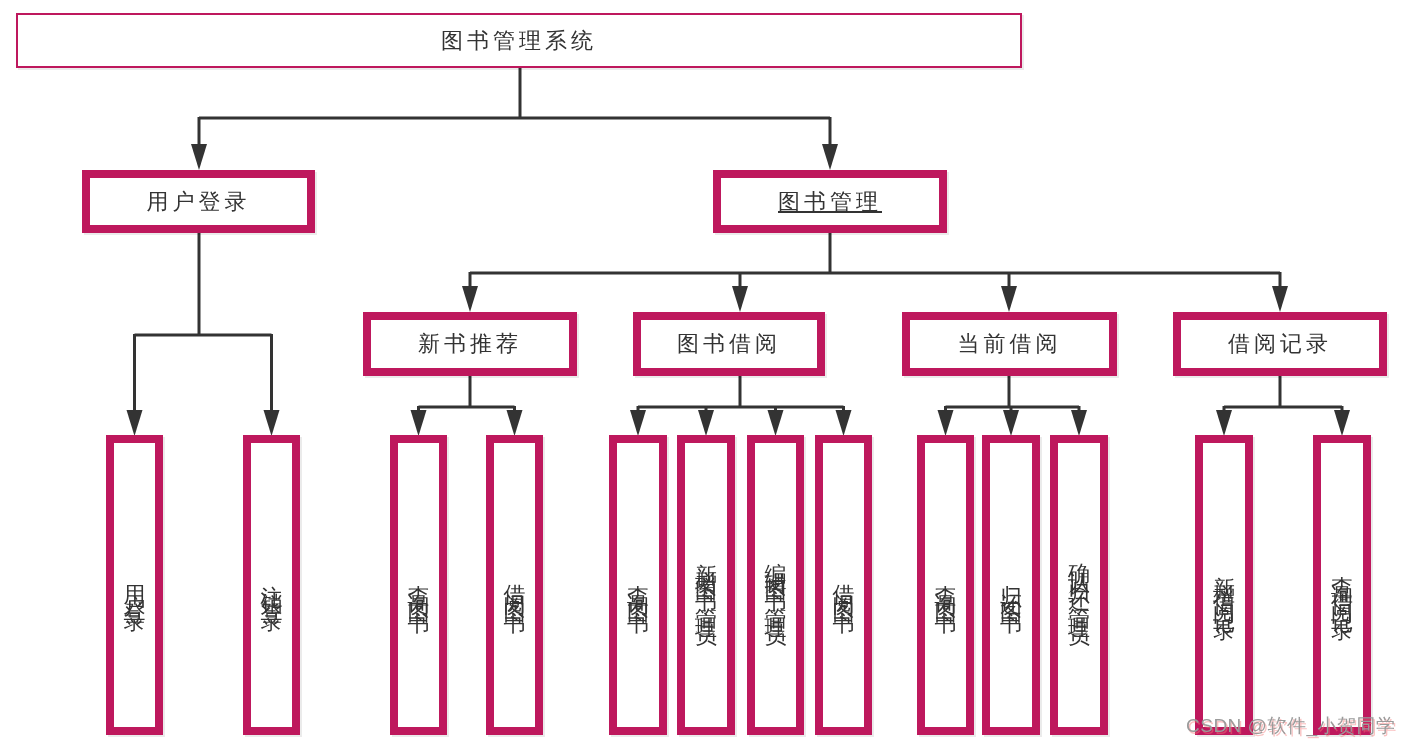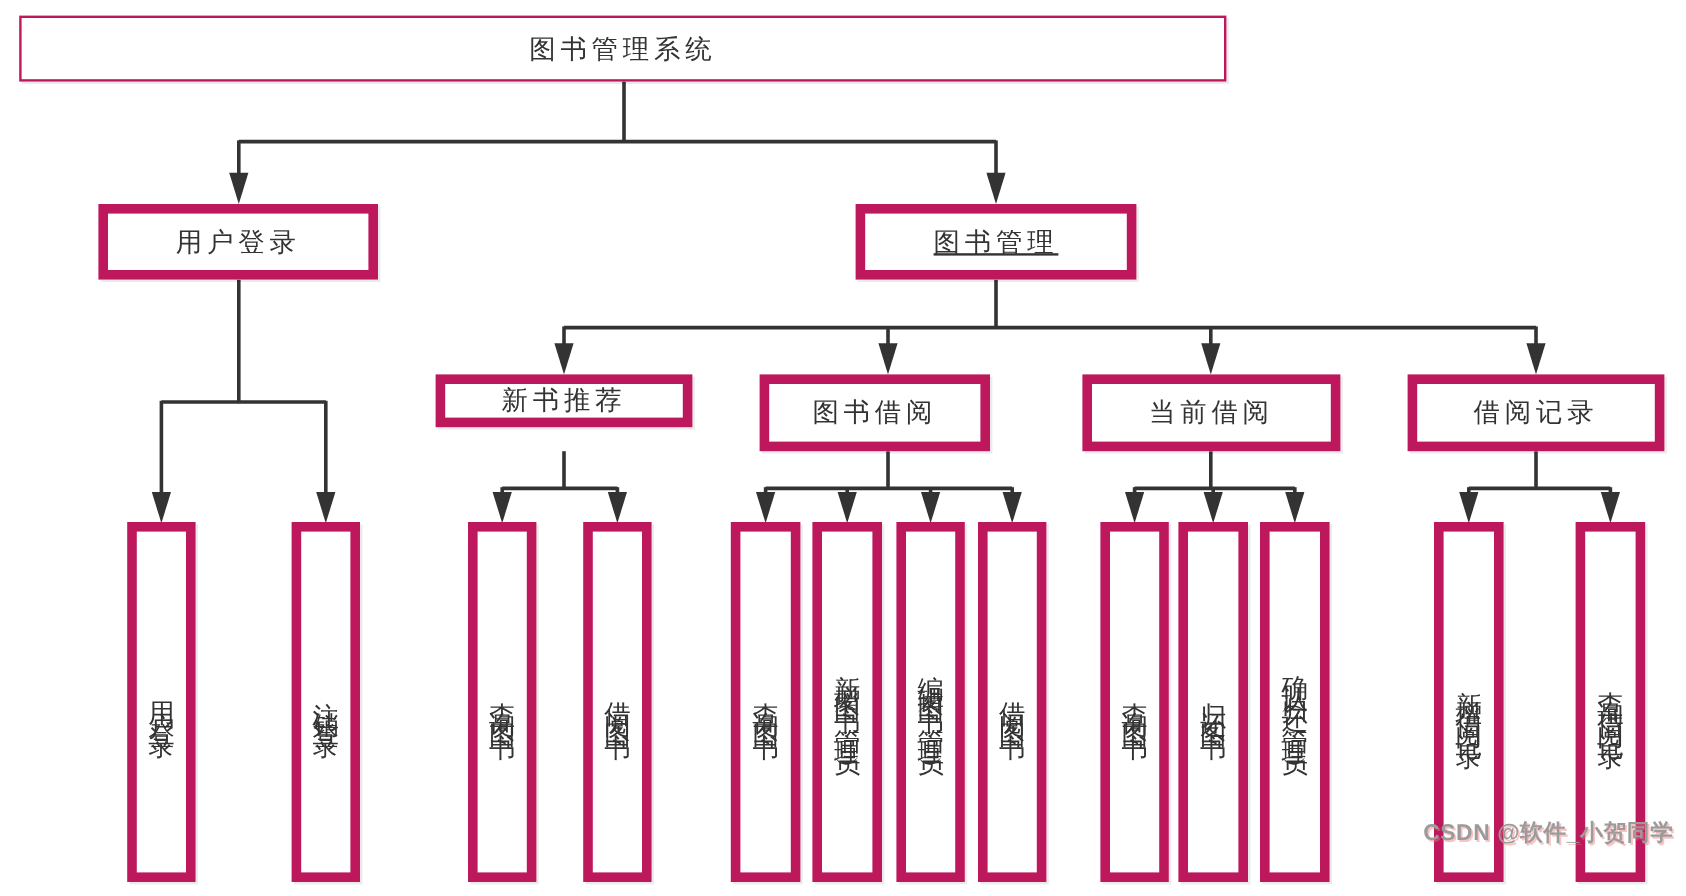--- a/index.html
+++ b/index.html
@@ -29,21 +29,21 @@
     z-index: 1;
     font-size: 22px;
     letter-spacing: 4px;
     box-shadow: 2px 2px 0 rgba(0,0,0,0.08);
   }
   .node .lbl { white-space: nowrap; }
   
   .n-root        { left: 16px;  top: 13px;  width: 1006px; height: 55px; border-width: 2px; }
   .n-user-login  { left: 82px;  top: 170px; width: 233px;  height: 63px; }
   .n-book-mgmt   { left: 713px; top: 170px; width: 234px;  height: 63px; text-decoration: underline; }
-  .n-sec0 { left: 363px;  top: 312px; width: 214px; height: 44px; }
+  .n-sec0 { left: 363px;  top: 312px; width: 214px; height: 64px; }
   .n-sec1 { left: 633px;  top: 312px; width: 192px; height: 64px; }
   .n-sec2 { left: 902px;  top: 312px; width: 215px; height: 64px; text-align: center; }
   .n-sec3 { left: 1173px; top: 312px; width: 214px; height: 64px; }
   
   .leaf {
     top: 435px;
     height: 300px;
     width: 57px;
     font-size: 22px;
     letter-spacing: 9px;
@@ -61,28 +61,27 @@
   .l6  { left: 747px;  }
   .l7  { left: 815px;  }
   .l8  { left: 917px;  }
   .l9  { left: 982px;  width: 58px; }
   .l10 { left: 1050px; width: 58px; }
   .l11 { left: 1195px; width: 58px; }
   .l12 { left: 1313px; width: 58px; }
   .watermark {
     position: absolute;
     left: 1186px;
-    top: 681px;
+    top: 713px;
     z-index: 3;
     font-size: 19px;
     letter-spacing: 0.5px;
     color: #9b9b9b;
     text-shadow: 1.5px 1.5px 0 rgba(244, 120, 120, 0.45);
     white-space: nowrap;
-    font-weight: bold;
   }
 </style>
 </head>
 <body>
 
 <div class="canvas">
 
   <svg class="wires" viewBox="0 0 1405 747" xmlns="http://www.w3.org/2000/svg">
     <g stroke="#333333" stroke-width="3" fill="none">
 

